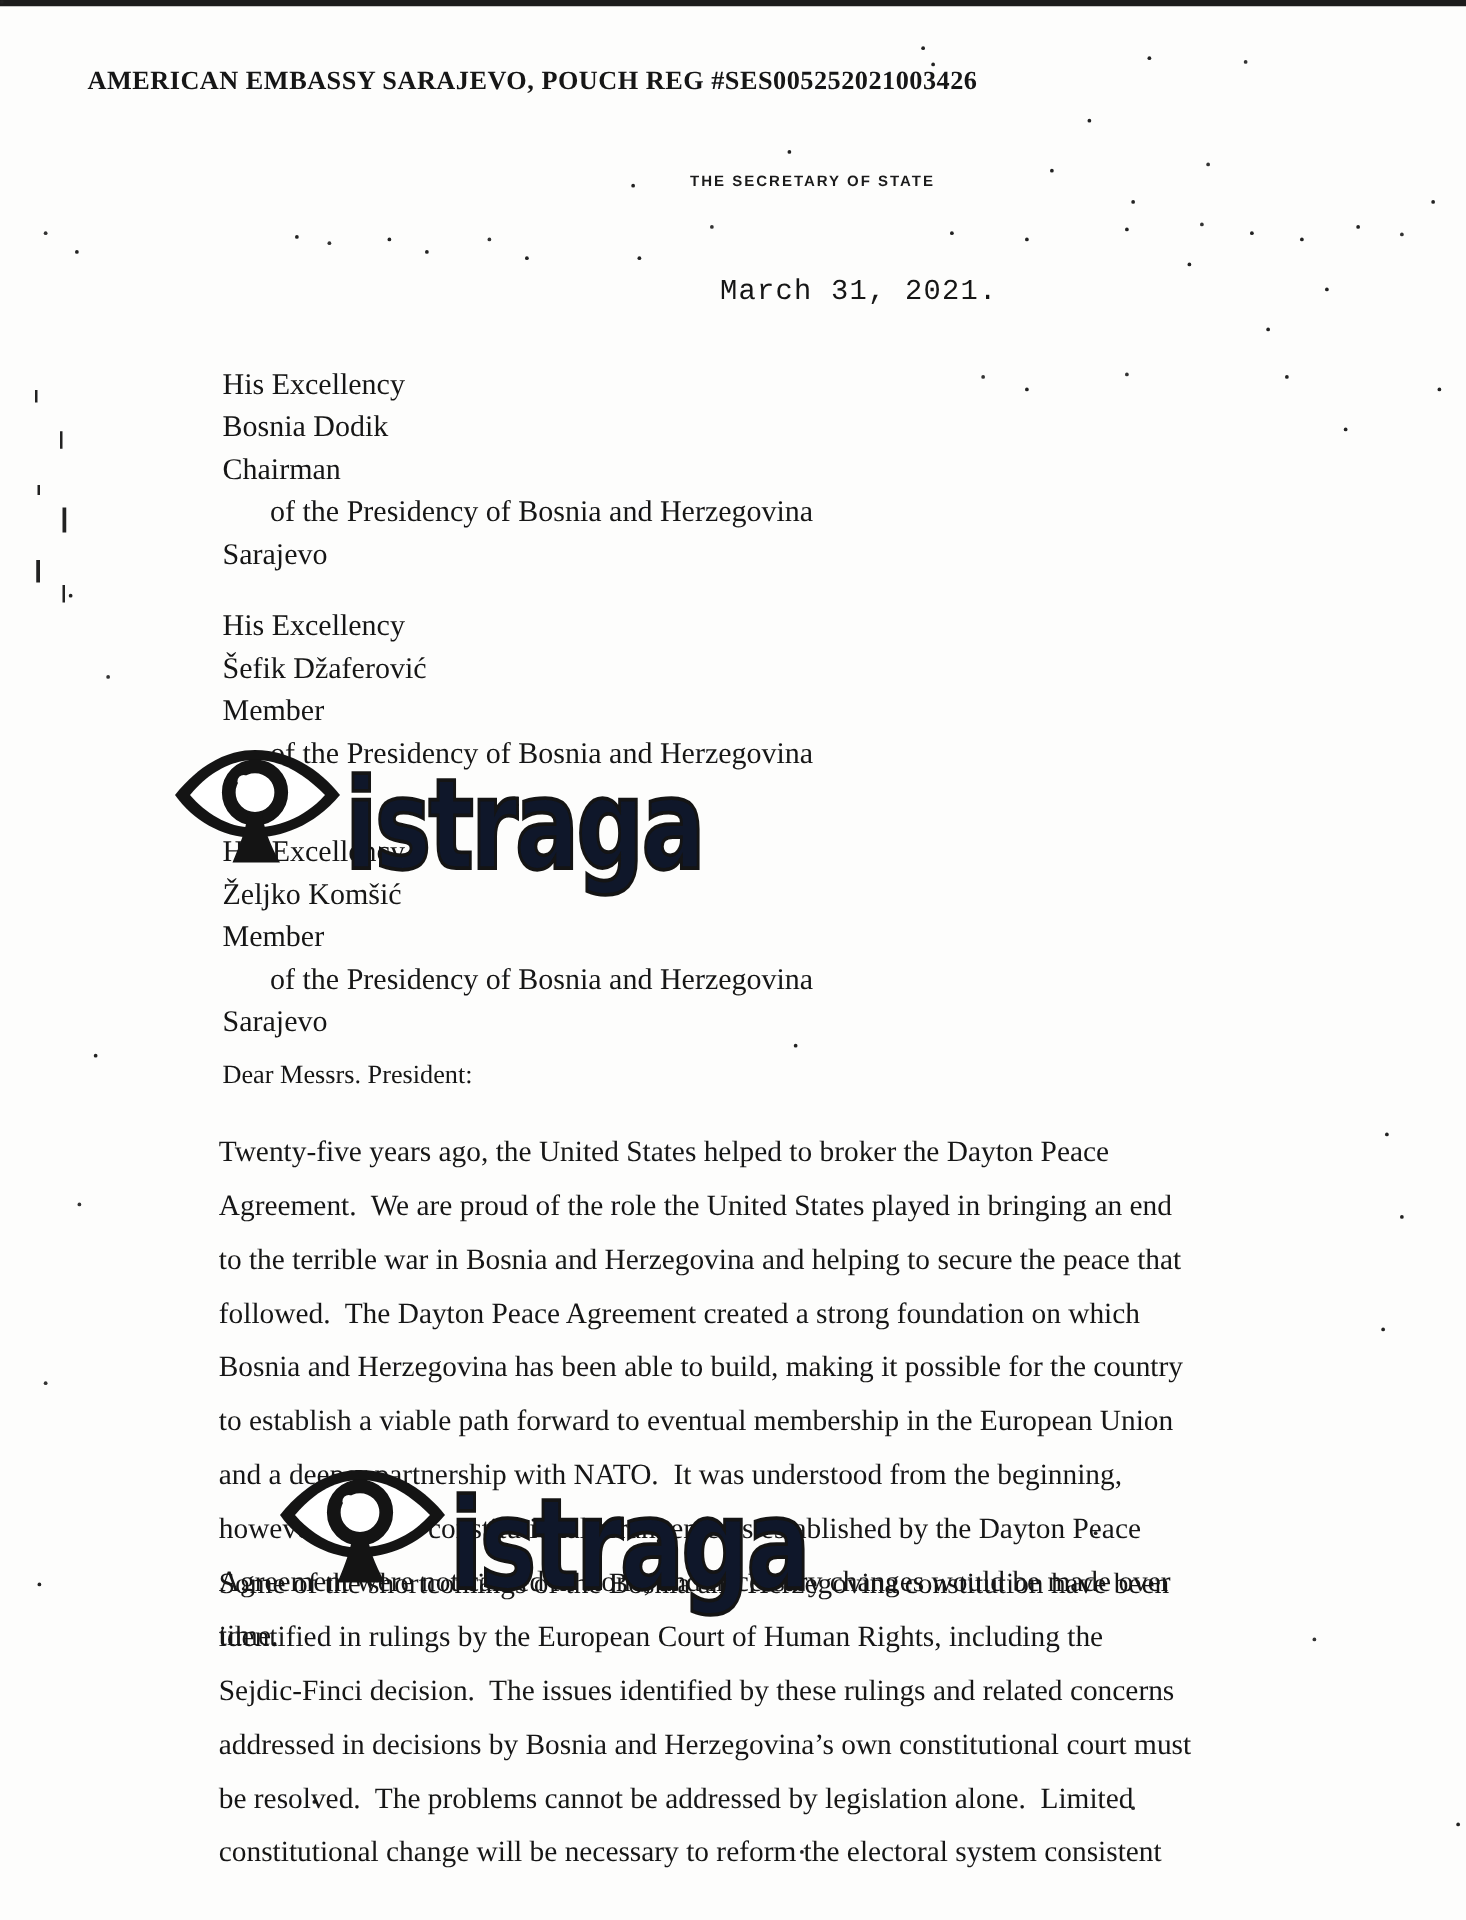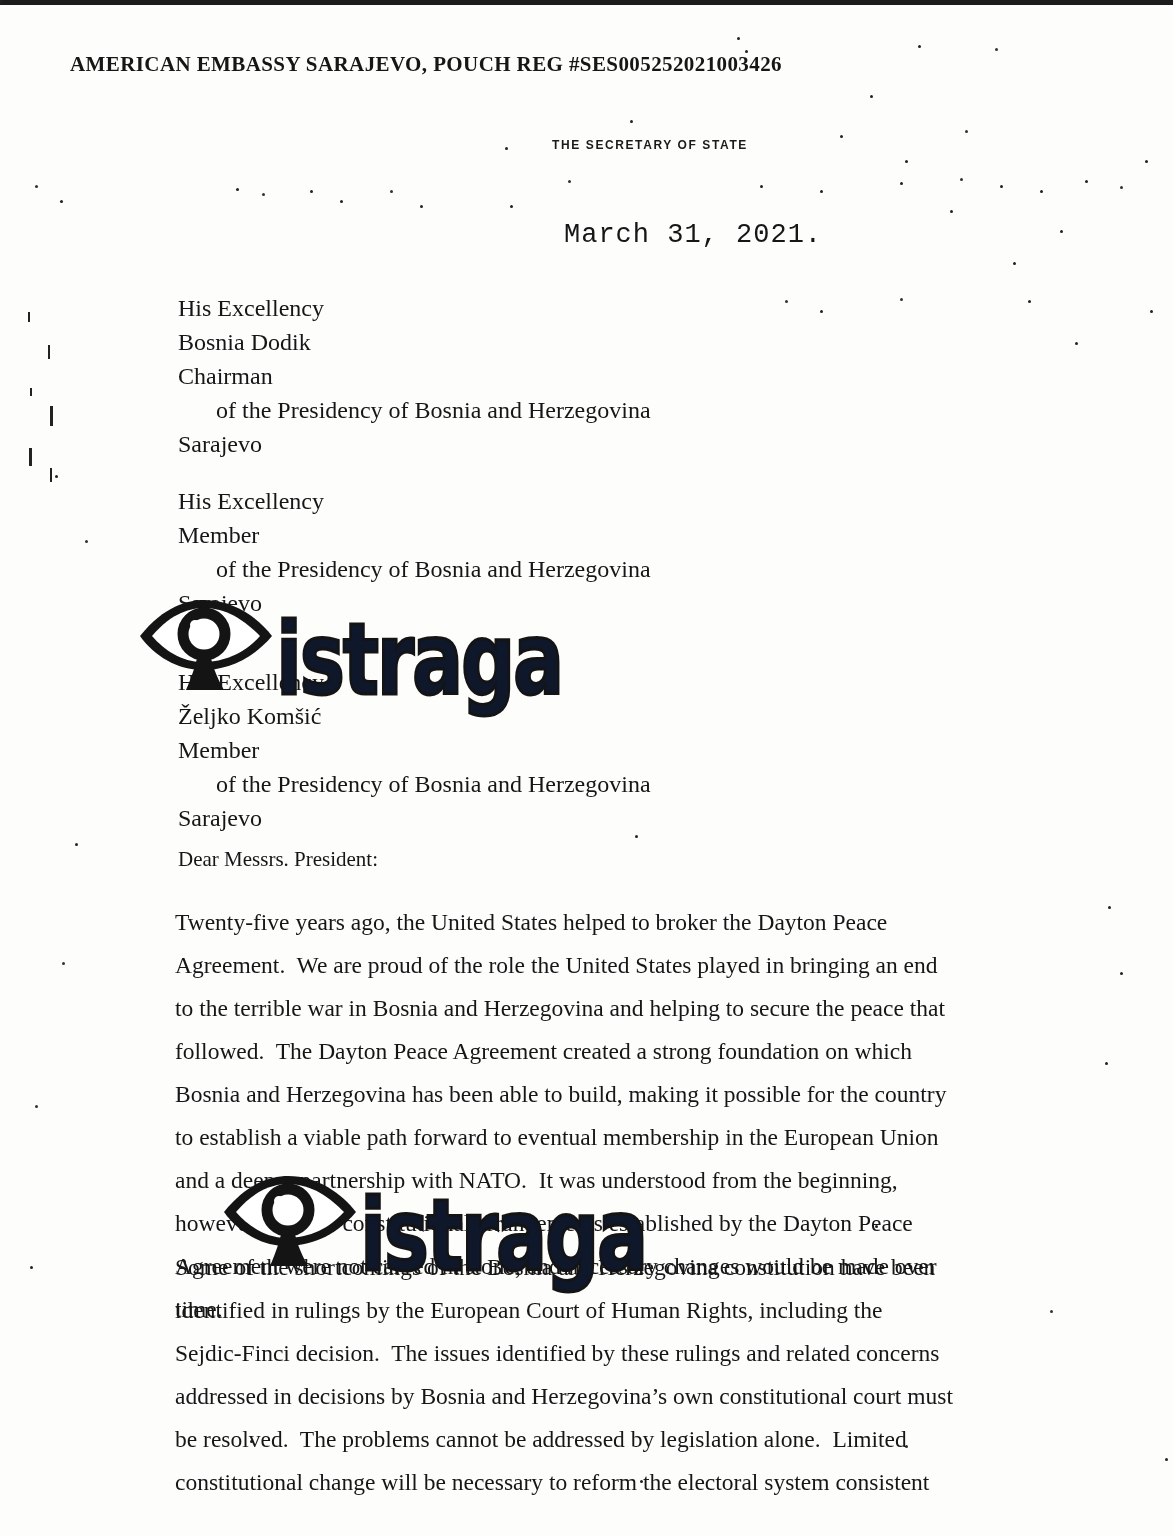--- a/index.html
+++ b/index.html
@@ -16,22 +16,22 @@
     display:flex;justify-content:flex-start;
   }
   .pouch-header .regnum{margin-right:110px;}
   .letterhead{
     position:absolute;left:360px;top:138px;width:580px;text-align:center;
     font-family:"Liberation Sans","DejaVu Sans",sans-serif;font-weight:bold;color:#1b1b1b;
   }
   .letterhead .lh1{font-size:12px;letter-spacing:1.6px;}
   .letterhead .lh2{font-size:17px;letter-spacing:2.2px;margin-top:9px;}
   .date-line{
-    position:absolute;left:564px;top:220px;
-    font-family:"Liberation Mono","DejaVu Sans Mono",monospace;font-size:27px;letter-spacing:1px;
+    position:absolute;left:576px;top:220px;
+    font-family:"Liberation Mono","DejaVu Sans Mono",monospace;font-size:23px;letter-spacing:1px;
   }
   .address-block{position:absolute;left:178px;font-size:24px;line-height:34px;}
   .address-block .org{padding-left:38px;text-align:right;}
   .block1{top:291px;}
   .block2{top:484px;}
   .block3{top:665px;}
   .salutation{position:absolute;left:178px;top:847px;font-size:21px;}
   .para{
     position:absolute;left:175px;width:960px;
     font-size:23.5px;line-height:43px;white-space:pre-wrap;
@@ -102,20 +102,21 @@
 <div class="address-block block1">
   <div>His Excellency</div>
   <div>Bosnia Dodik</div>
   <div>Chairman</div>
   <div class="org">of the Presidency of Bosnia and Herzegovina</div>
   <div>Sarajevo</div>
 </div>
 
 <div class="address-block block2">
   <div>His Excellency</div>
+  <div>Šefik Džaferović</div>
   <div>Member</div>
   <div class="org">of the Presidency of Bosnia and Herzegovina</div>
   <div>Sarajevo</div>
 </div>
 
 <div class="address-block block3">
   <div>His Excellency</div>
   <div>Željko Komšić</div>
   <div>Member</div>
   <div class="org">of the Presidency of Bosnia and Herzegovina</div>

